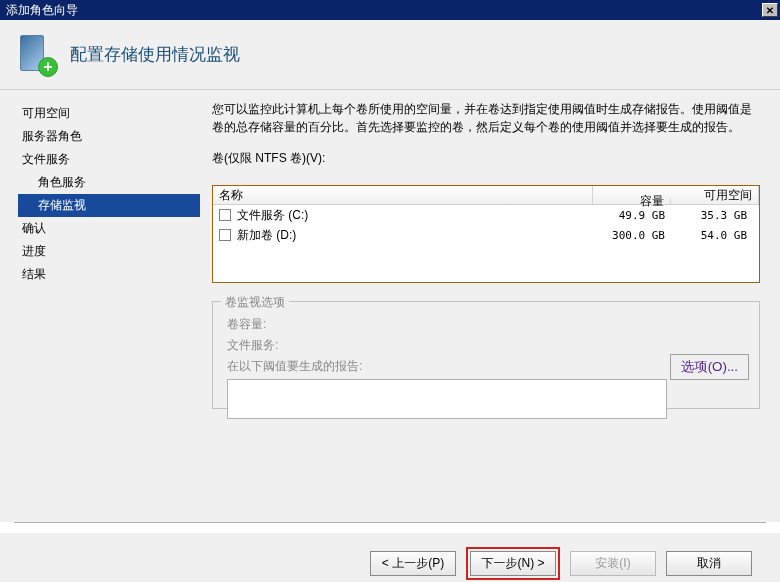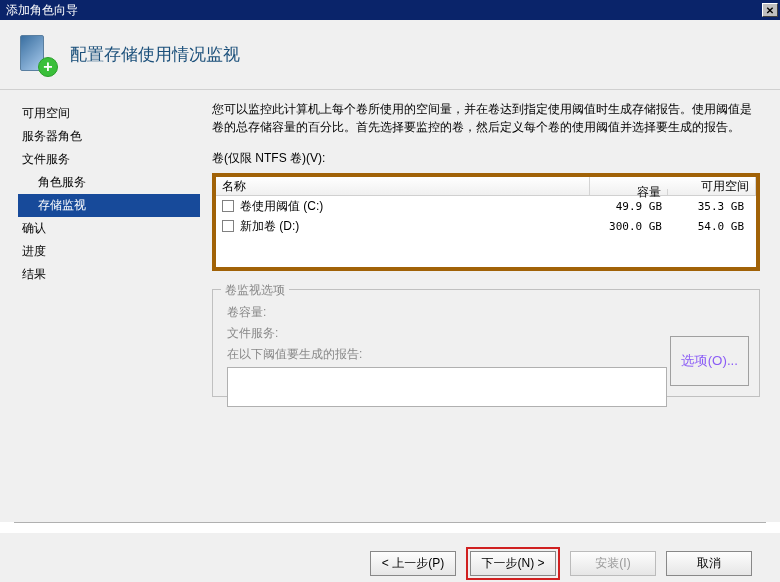--- a/index.html
+++ b/index.html
@@ -11,40 +11,40 @@
 .server-body { position: absolute; width: 24px; height: 36px; background: linear-gradient(135deg, #3a6fa0, #aaccee); border-radius: 2px; left: 4px; top: 0; border: 1px solid #5a7fa0; }
 .plus-badge { position: absolute; right: -2px; bottom: -2px; width: 20px; height: 20px; background: #3abf3a; border-radius: 50%; border: 1px solid #2a9f2a; color: #fff; display: flex; align-items: center; justify-content: center; font-size: 16px; font-weight: bold; }
 .header-title { font-size: 17px; color: #1a4f7a; }
 .content { display: flex; height: 432px; }
 .sidebar { width: 200px; padding: 12px 0 0 18px; }
 .sidebar-item { padding: 3px 4px 3px 4px; color: #000; cursor: pointer; }
 .sidebar-item.indent { padding-left: 20px; }
 .sidebar-item.selected { background: #174a9a; color: #fff; padding-right: 10px; }
 .main { flex: 1; padding: 10px 20px 0 12px; }
 .description { line-height: 18px; margin-bottom: 14px; color: #000; }
-.volumes-label { margin-bottom: 6px; }
-.volumes-table { border: 4px solid #a16207; background: #fff; height: 98px; }
+.volumes-label { margin-bottom: 18px; }
+.volumes-table { border: 1px solid #a16207; background: #fff; height: 98px; }
 .vt-header { display: flex; background: linear-gradient(to bottom, #fff, #f0f0f0); border-bottom: 1px solid #d0d0d0; font-size: 12px; height: 19px; }
 .vt-hcell { border-right: 1px solid #d4d4d4; padding: 2px 6px; display: flex; align-items: center; }
 .vt-hcell.name { flex: 1; }
 .vt-hcell.cap { width: 78px; justify-content: flex-end; margin-top: 12px; }
 .vt-hcell.free { width: 88px; justify-content: flex-end; }
 .vt-row { display: flex; padding: 2px 0; height: 20px; align-items: center; }
 .vt-cell.name { flex: 1; display: flex; align-items: center; padding-left: 6px; }
 .vt-cell.cap { width: 78px; text-align: right; padding-right: 6px; font-family: Tahoma, monospace; font-size: 11px;}
 .vt-cell.free { width: 88px; text-align: right; padding-right: 12px; font-family: Tahoma, monospace; font-size: 11px;}
 .chk { width: 12px; height: 12px; border: 1px solid #808080; background: #fff; margin-right: 6px; display: inline-block; }
 .group-box { border: 1px solid #c0c0c0; margin-top: 18px; position: relative; padding: 14px 10px 10px 14px; height: 108px; }
 .group-title { position: absolute; top: -8px; left: 8px; background: #eee; background: #f0f0f0; padding: 0 4px; color: #888; }
 body { } 
 .group-box { background: #f0f0f0; } 
 .main { } 
 .gb-label { color: #888; margin-bottom: 4px; }
 .reports-box { border: 1px solid #b0b0b0; background: #fff; height: 40px; margin-top: 4px; width: 440px;}
-.options-btn { position: absolute; right: 10px; bottom: 10px; padding: 15px 10px; border: 1px solid #a0a0a0; background: #efefef; color: #8b5cf6; }
+.options-btn { position: absolute; right: 10px; bottom: 28px; padding: 3px 10px; border: 1px solid #a0a0a0; background: #efefef; color: #4c1d95; }
 .footer-sep { border-top: 1px solid #b0b0b0; margin: 0 14px; }
 .footer { display: flex; justify-content: flex-end; align-items: center; padding: 14px 28px 14px 0; gap: 10px; margin-top: 10px;}
 .btn { min-width: 86px; height: 25px; border: 1px solid #888; background: linear-gradient(to bottom, #fdfdfd, #e6e6e6); cursor: pointer; font-size: 12px; padding: 0 10px; display: inline-flex; align-items: center; justify-content: center; }
 .btn.disabled { color: #999; border-color: #bbb; cursor: default; }
 .btn-highlight { border: 2px solid #d02020; padding: 2px; display: inline-flex; }
 .btn-highlight .btn { border: 1px solid #888; }
 .content, .header, .footer { background: #f0f0f0; }
 .volumes-table { background: #fff; }
 .main > * { } 
 .group-box { background: transparent; }
@@ -85,21 +85,21 @@
     <div class="volumes-label">卷(仅限 NTFS 卷)(V):</div>
     <div class="volumes-table">
       <div class="vt-header">
         <div class="vt-hcell name">名称</div>
         <div class="vt-hcell cap">容量</div>
         <div class="vt-hcell free">可用空间</div>
       </div>
       <div class="vt-row">
         <div class="vt-cell name">
           <span class="chk"></span>
-          <span>卷使用阈值 (C:)</span>
+          <span>文件服务 (C:)</span>
         </div>
         <div class="vt-cell cap">49.9 GB</div>
         <div class="vt-cell free">35.3 GB</div>
       </div>
       <div class="vt-row">
         <div class="vt-cell name">
           <span class="chk"></span>
           <span>新加卷 (D:)</span>
         </div>
         <div class="vt-cell cap">300.0 GB</div>

